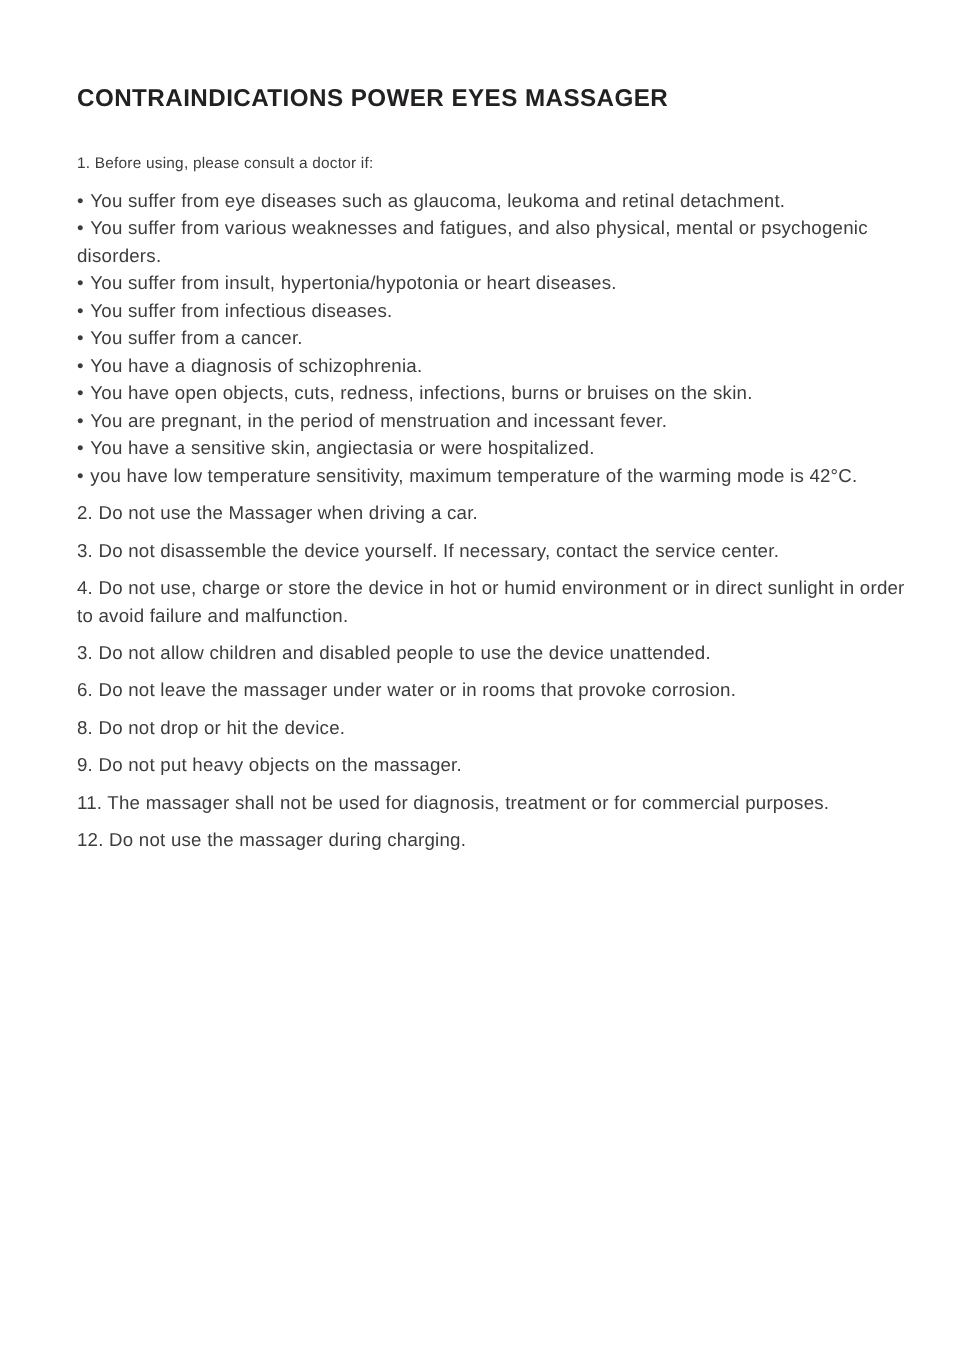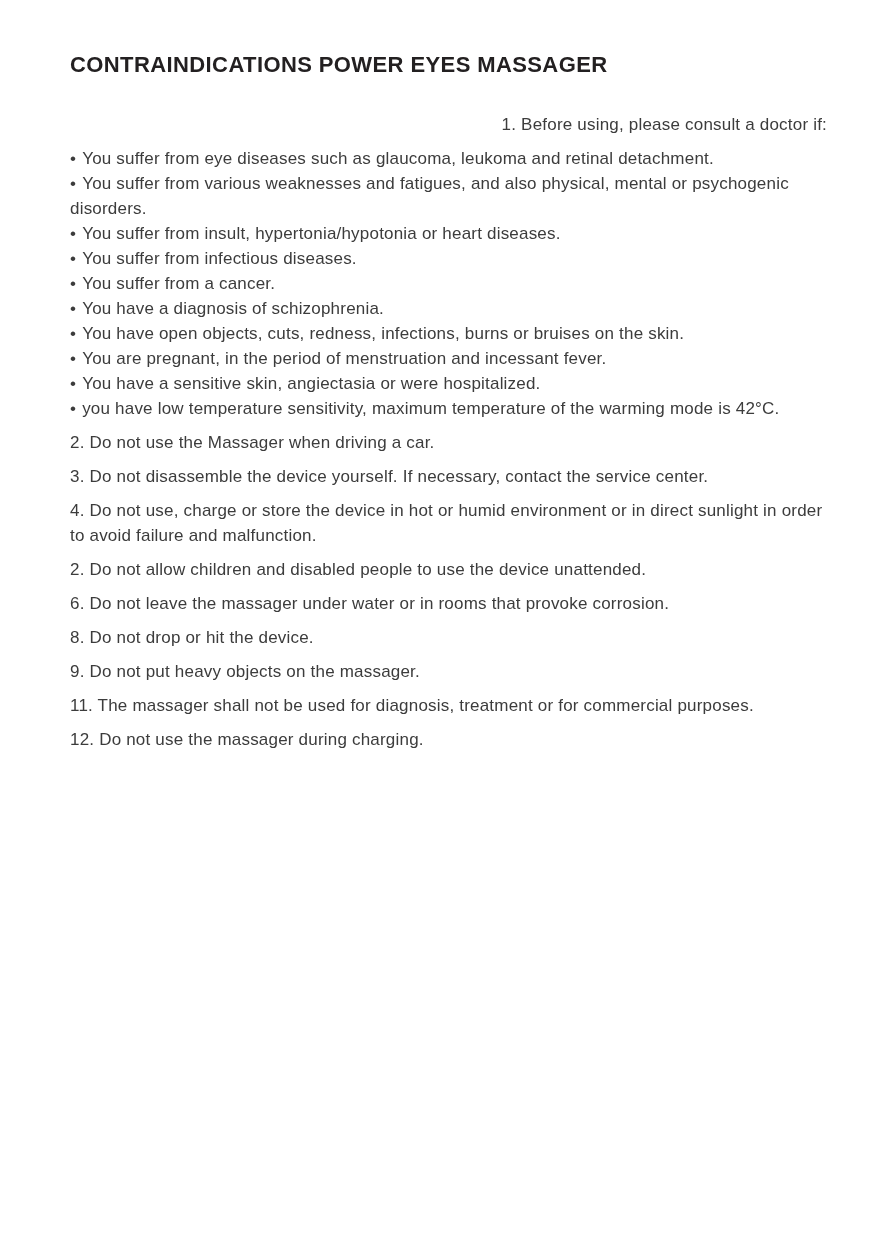--- a/index.html
+++ b/index.html
@@ -6,39 +6,38 @@
     margin: 0;
     padding: 0;
     background: #ffffff;
   }
   .page {
     position: relative;
     width: 877px;
     height: 1142px;
     box-sizing: border-box;
     background: #ffffff;
-    padding: 44px 50px 0 70px;
+    padding: 68px 50px 0 70px;
     font-family: "Liberation Sans", "DejaVu Sans", sans-serif;
     color: #3c3c3c;
     overflow: hidden;
   }
   .doc-title {
     margin: 8px 0 34px 0;
     font-size: 22px;
     line-height: 26px;
     font-weight: 700;
     letter-spacing: 0.4px;
     color: #232021;
   }
   .intro-par {
     margin: 0 0 9px 0;
-    font-size: 17px;
+    font-size: 14px;
     line-height: 25px;
     letter-spacing: 0.2px;
-    text-align: right;
   }
   .bullet-list {
     margin: 0 0 9px 0;
   }
   .bullet-item {
     font-size: 17px;
     line-height: 25px;
     letter-spacing: 0.2px;
   }
   .bullet-marker {
@@ -69,20 +68,20 @@
     <div class="bullet-item"><span class="bullet-marker">•</span><span>You have a diagnosis of schizophrenia.</span></div>
     <div class="bullet-item"><span class="bullet-marker">•</span><span>You have open objects, cuts, redness, infections, burns or bruises on the skin.</span></div>
     <div class="bullet-item"><span class="bullet-marker">•</span><span>You are pregnant, in the period of menstruation and incessant fever.</span></div>
     <div class="bullet-item"><span class="bullet-marker">•</span><span>You have a sensitive skin, angiectasia or were hospitalized.</span></div>
     <div class="bullet-item"><span class="bullet-marker">•</span><span>you have low temperature sensitivity, maximum temperature of the warming mode is 42°C.</span></div>
   </div>
 
   <p class="num-par">2. Do not use the Massager when driving a car.</p>
   <p class="num-par">3. Do not disassemble the device yourself. If necessary, contact the service center.</p>
   <p class="num-par">4. Do not use, charge or store the device in hot or humid environment or in direct sunlight in order to avoid failure and malfunction.</p>
-  <p class="num-par">2. Do not allow children and disabled people to use the device unattended.</p>
+  <p class="num-par">3. Do not allow children and disabled people to use the device unattended.</p>
   <p class="num-par">6. Do not leave the massager under water or in rooms that provoke corrosion.</p>
   <p class="num-par">8. Do not drop or hit the device.</p>
   <p class="num-par">9. Do not put heavy objects on the massager.</p>
   <p class="num-par">11. The massager shall not be used for diagnosis, treatment or for commercial purposes.</p>
   <p class="num-par">12. Do not use the massager during charging.</p>
 
 </div>
 
 </body></html>

